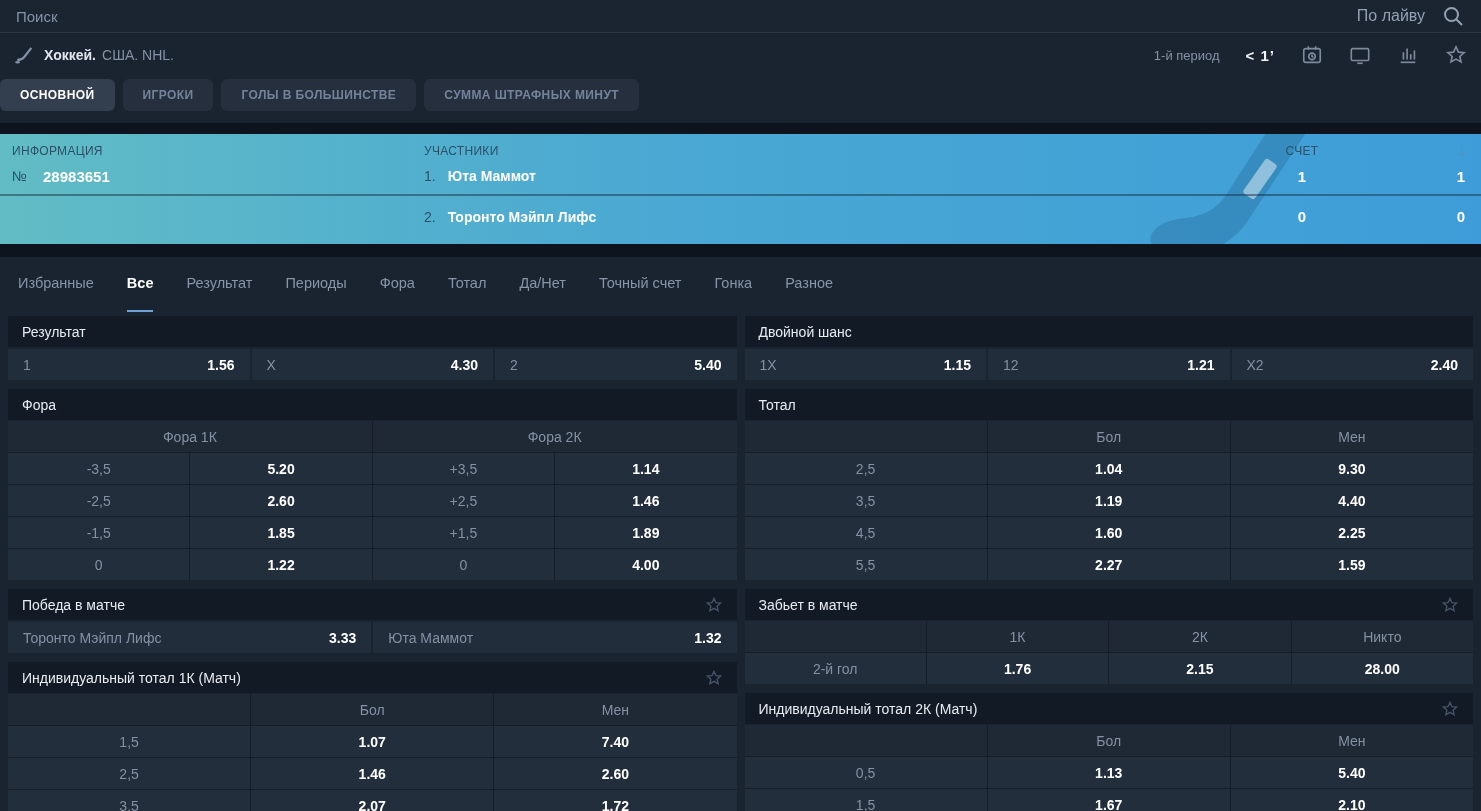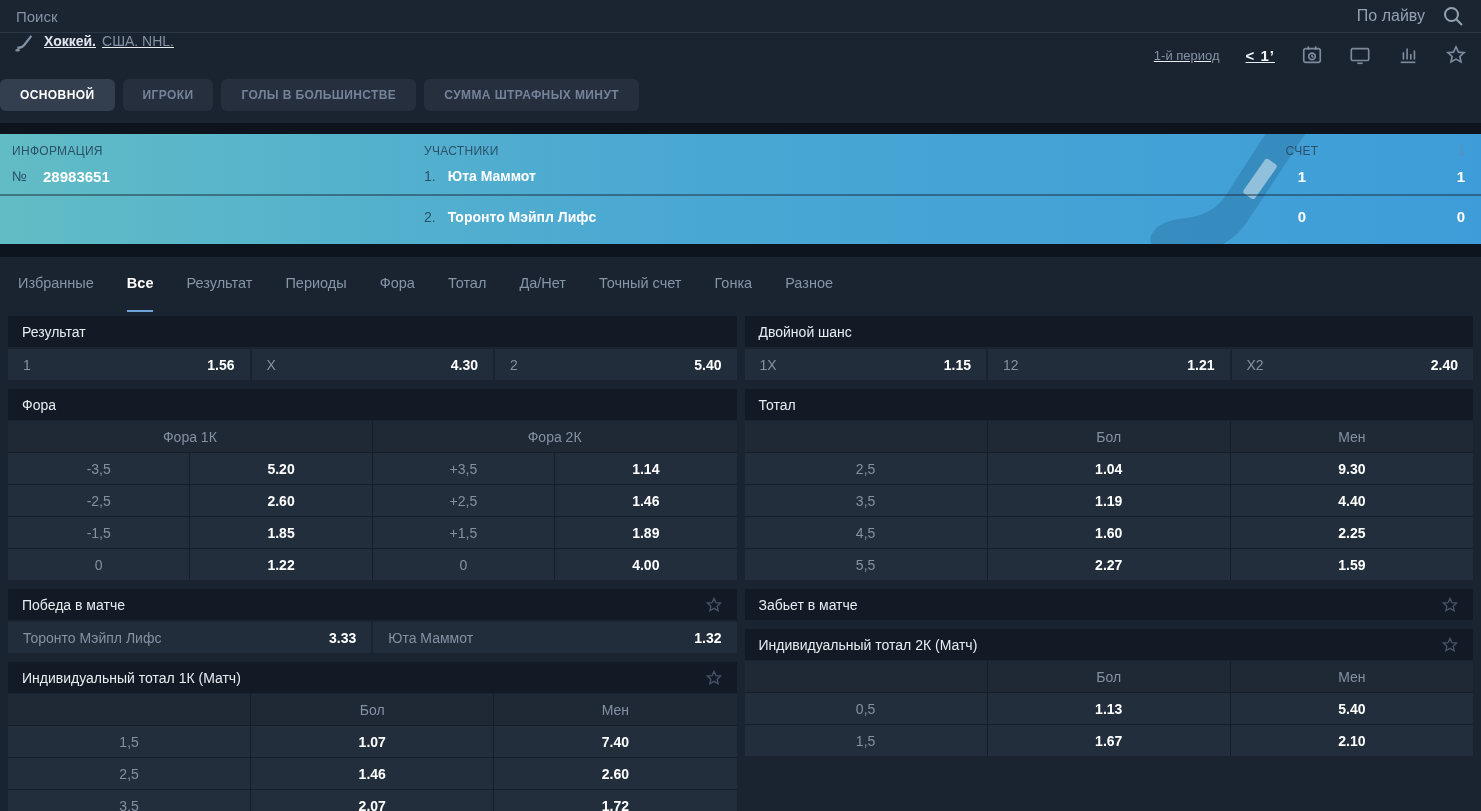--- a/index.html
+++ b/index.html
@@ -19,21 +19,21 @@
     background:transparent; border:none; outline:none;
     color:#14b8a6; font-size:15px; width:600px;
     font-family:"Liberation Sans", sans-serif;
   }
   .search-input::placeholder { color:#8492a5; }
   .live-label { margin-left:auto; color:#93a1b3; font-size:16px; cursor:pointer; }
   .topbar svg { margin-left:16px; cursor:pointer; }
 
   
   .sport-row {
-    height:44px; display:flex; padding:0 14px;text-decoration:underline;
+    height:44px; display:flex; align-items:center; padding:0 14px;
   }
   .sport-ico { margin-right:10px; display:flex; }
   .sport-name { font-size:14px; font-weight:bold; color:#dfe6ee; }
   .sport-league { font-size:14px; color:#8492a5; margin-left:6px; }
   .sport-right { margin-left:auto; display:flex; align-items:center; gap:26px; }
   .period-label { color:#8492a5; font-size:13px; }
   .period-time { color:#f2f6fa; font-size:15px; font-weight:bold; letter-spacing:1px; }
   .sport-right svg { cursor:pointer; }
 
   
@@ -376,20 +376,31 @@
       </div>
     </div>
 
     <div>
       <div class="block-title">
         <span>Забьет в матче</span>
         <svg width="18" height="18" viewBox="0 0 24 24" fill="none" stroke="#47536a" stroke-width="1.8">
           <path d="M12 3.2l2.7 5.7 6.1.6-4.6 4.1 1.3 6-5.5-3.1-5.5 3.1 1.3-6-4.6-4.1 6.1-.6z"></path>
         </svg>
       </div>
+      <div class="tbl c4">
+        <div class="tcell head"></div>
+        <div class="tcell head">1К</div>
+        <div class="tcell head">2К</div>
+        <div class="tcell head">Никто</div>
+
+        <div class="tcell param">2-й гол</div>
+        <div class="tcell odds">1.76</div>
+        <div class="tcell odds">2.15</div>
+        <div class="tcell odds">28.00</div>
+      </div>
     </div>
 
     <div>
       <div class="block-title">
         <span>Индивидуальный тотал 2К (Матч)</span>
         <svg width="18" height="18" viewBox="0 0 24 24" fill="none" stroke="#47536a" stroke-width="1.8">
           <path d="M12 3.2l2.7 5.7 6.1.6-4.6 4.1 1.3 6-5.5-3.1-5.5 3.1 1.3-6-4.6-4.1 6.1-.6z"></path>
         </svg>
       </div>
       <div class="tbl c3">

